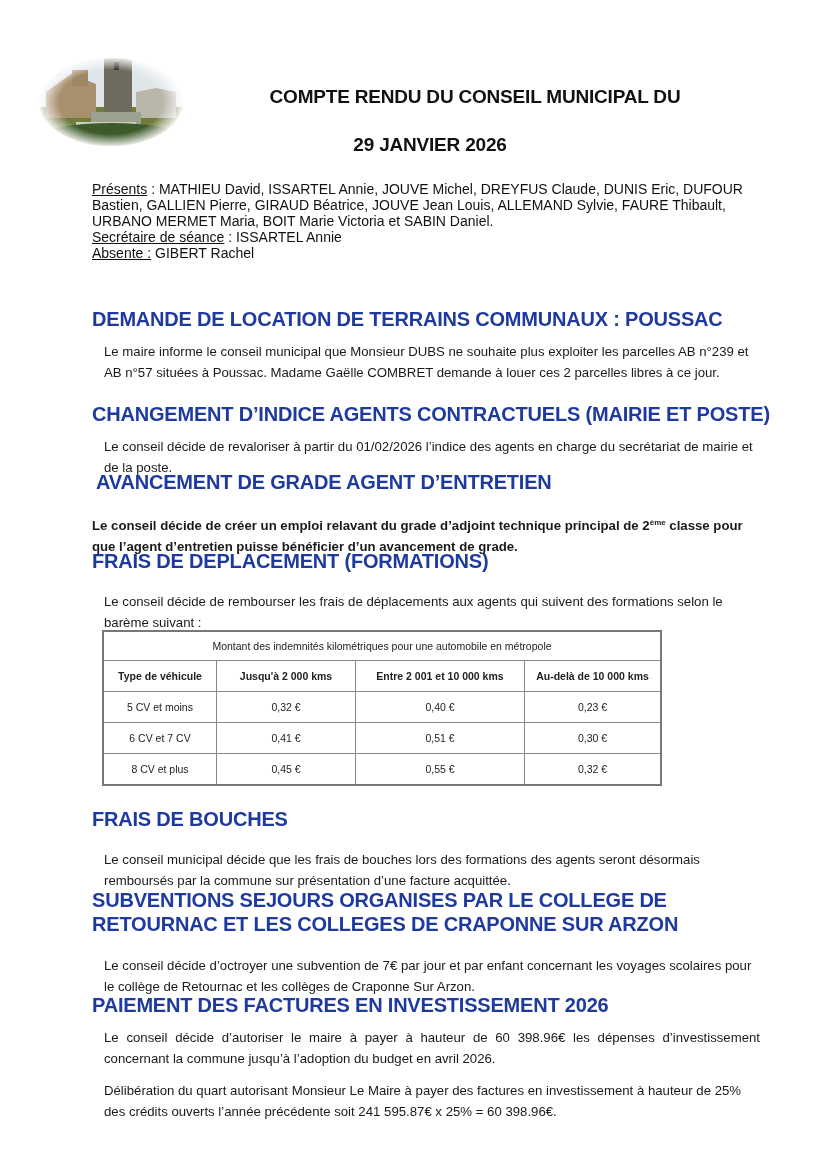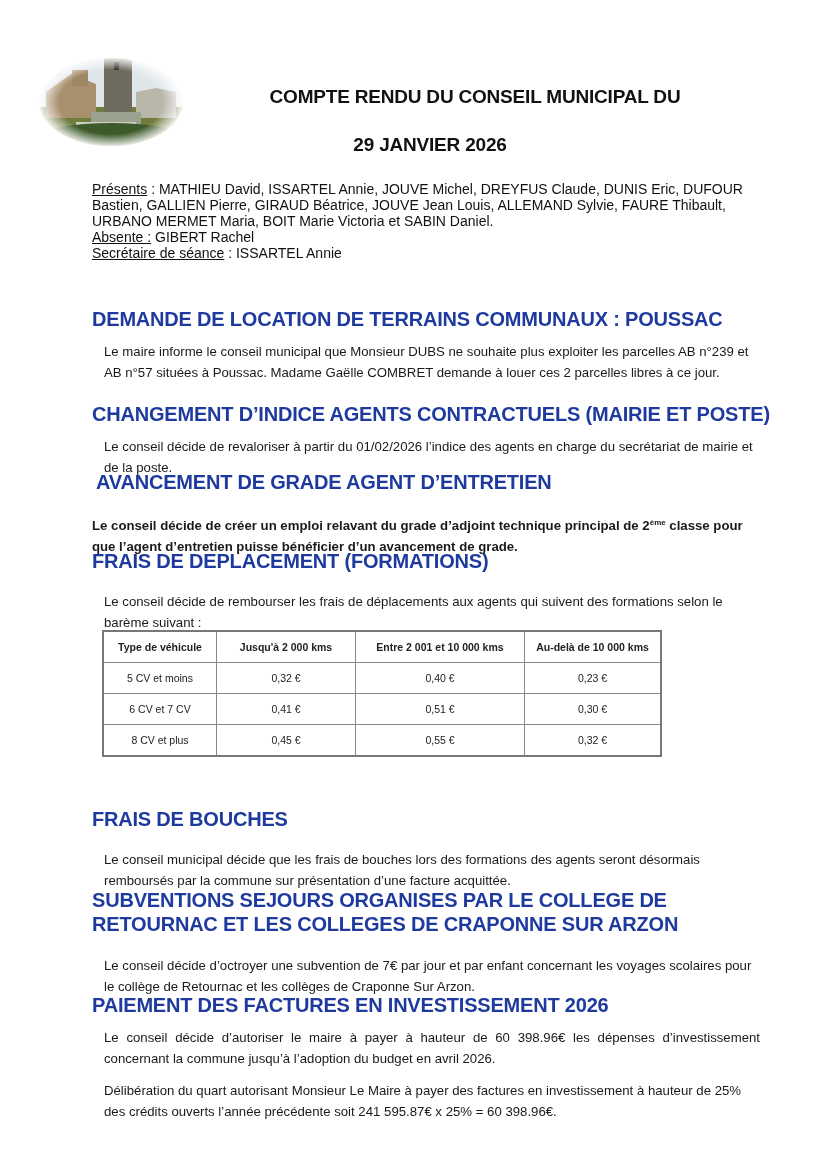--- a/index.html
+++ b/index.html
@@ -60,22 +60,22 @@
       </g>
       <ellipse cx="75" cy="50" rx="74" ry="46" fill="url(#fade)"></ellipse>
     </svg>
   </div>
 
   <div class="title l1">COMPTE RENDU DU CONSEIL MUNICIPAL DU</div>
   <div class="title l2">29 JANVIER 2026</div>
 
   <div class="attend">
     <p><span class="u">Présents</span><span> : MATHIEU David, ISSARTEL Annie, JOUVE Michel, DREYFUS Claude, DUNIS Eric, DUFOUR Bastien, GALLIEN Pierre, GIRAUD Béatrice, JOUVE Jean Louis, ALLEMAND Sylvie, FAURE Thibault, URBANO MERMET Maria, BOIT Marie Victoria et SABIN Daniel.</span></p>
+    <p><span class="u">Secrétaire de séance</span><span> : ISSARTEL Annie</span></p>
     <p><span class="u">Absente :</span><span> GIBERT Rachel</span></p>
-    <p><span class="u">Secrétaire de séance</span><span> : ISSARTEL Annie</span></p>
   </div>
 
   <div class="section" style="top:296px;">
     <h2 class="h">DEMANDE DE LOCATION DE TERRAINS COMMUNAUX : POUSSAC</h2>
     <p class="txt">Le maire informe le conseil municipal que Monsieur DUBS ne souhaite plus exploiter les parcelles AB n°239 et AB n°57 situées à Poussac. Madame Gaëlle COMBRET demande à louer ces 2 parcelles libres à ce jour.</p>
   </div>
 
   <div class="section" style="top:391px;">
     <h2 class="h">CHANGEMENT D’INDICE AGENTS CONTRACTUELS (MAIRIE ET POSTE)</h2>
     <p class="txt">Le conseil décide de revaloriser à partir du 01/02/2026 l’indice des agents en charge du secrétariat de mairie et de la poste.</p>
@@ -88,20 +88,23 @@
   </div>
 
   <div class="section" style="top:538px;">
     <h2 class="h">FRAIS DE DEPLACEMENT (FORMATIONS)</h2>
     <div class="gap"></div>
     <p class="txt">Le conseil décide de rembourser les frais de déplacements aux agents qui suivent des formations selon le barème suivant :</p>
   </div>
 
   <table class="tbl">
     <tbody>
+        <tr class="cap">
+      <td colspan="4">Montant des indemnités kilométriques pour une automobile en métropole</td>
+    </tr>
     <tr>
       <th style="width:104px">Type de véhicule</th>
       <th style="width:130px">Jusqu'à 2 000 kms</th>
       <th style="width:160px">Entre 2 001 et 10 000 kms</th>
       <th>Au-delà de 10 000 kms</th>
     </tr>
     <tr>
       <td>5 CV et moins</td>
       <td>0,32 €</td>
       <td>0,40 €</td>

